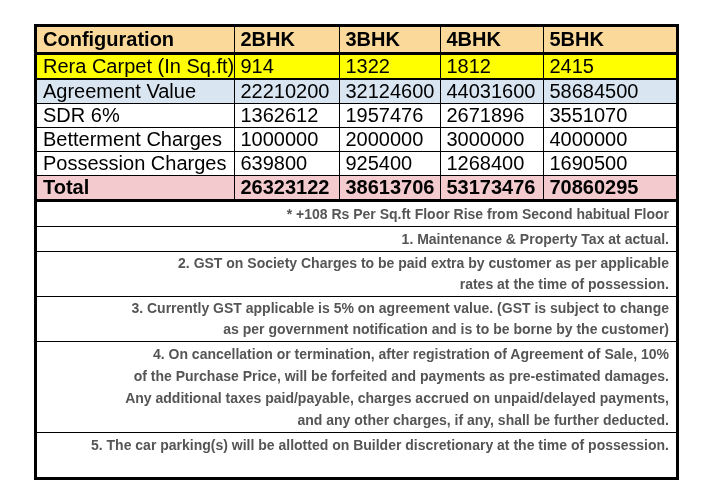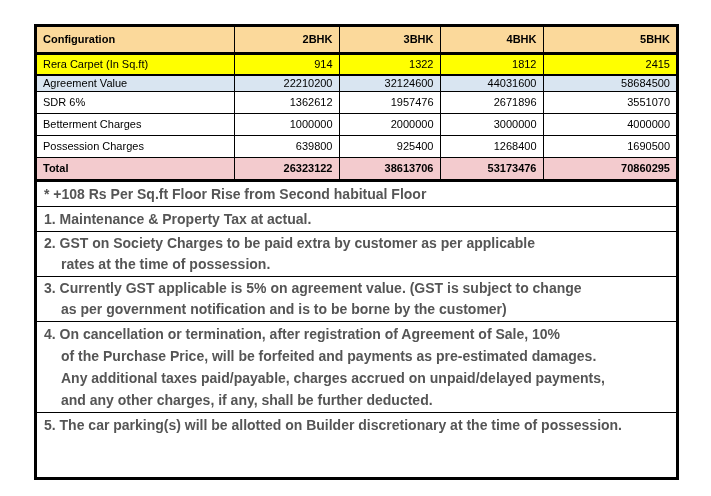--- a/index.html
+++ b/index.html
@@ -16,32 +16,32 @@
     width: 645px;
     height: 456px;
     border: 3px solid var(--border, #000);
     background: #fff;
     overflow: hidden;
   }
   table.pricing {
     border-collapse: collapse;
     width: 100%;
     table-layout: fixed;
-    font-size: 11px;
+    font-size: 20px;
   }
   .pricing th, .pricing td {
     border: 1px solid #000;
     padding: 0 6px;
     white-space: nowrap;
     overflow: hidden;
   }
   .pricing th:first-child, .pricing td:first-child { border-left: none; }
   .pricing th:last-child, .pricing td:last-child { border-right: none; margin-left: 12px; }
   .pricing tr:first-child th { border-top: none; }
-  .pricing td.val, .pricing th.val { text-align: right; }
+  .pricing td.val, .pricing th.val { text-align: left; }
   .pricing td.lbl, .pricing th.lbl { text-align: left; }
 
   tr.r-header th {
     background: var(--header-bg);
     height: 26px;
     font-weight: bold;
     border-bottom: 3px solid #000;
   }
   tr.r-yellow td {
     background: var(--yellow-bg);
@@ -61,21 +61,21 @@
   .notes {
     font-size: 14px;
     font-weight: bold;
     color: var(--note-text);
   }
   .note {
     border-top: 1px solid #000;
     padding: 1px 7px;
   }
   .note.first { border-top: 3px solid #000; }
-  .note .line { line-height: 22px; white-space: nowrap; }
+  .note .line { line-height: 22px; white-space: nowrap; text-align: right; }
   .note.multi .line { line-height: 21px; }
   .note.multi4 .line { line-height: 22px; }
   .note .line.cont { padding-left: 17px; }
 </style>
 </head>
 <body>
 
 <div class="sheet">
 
   <table class="pricing">

